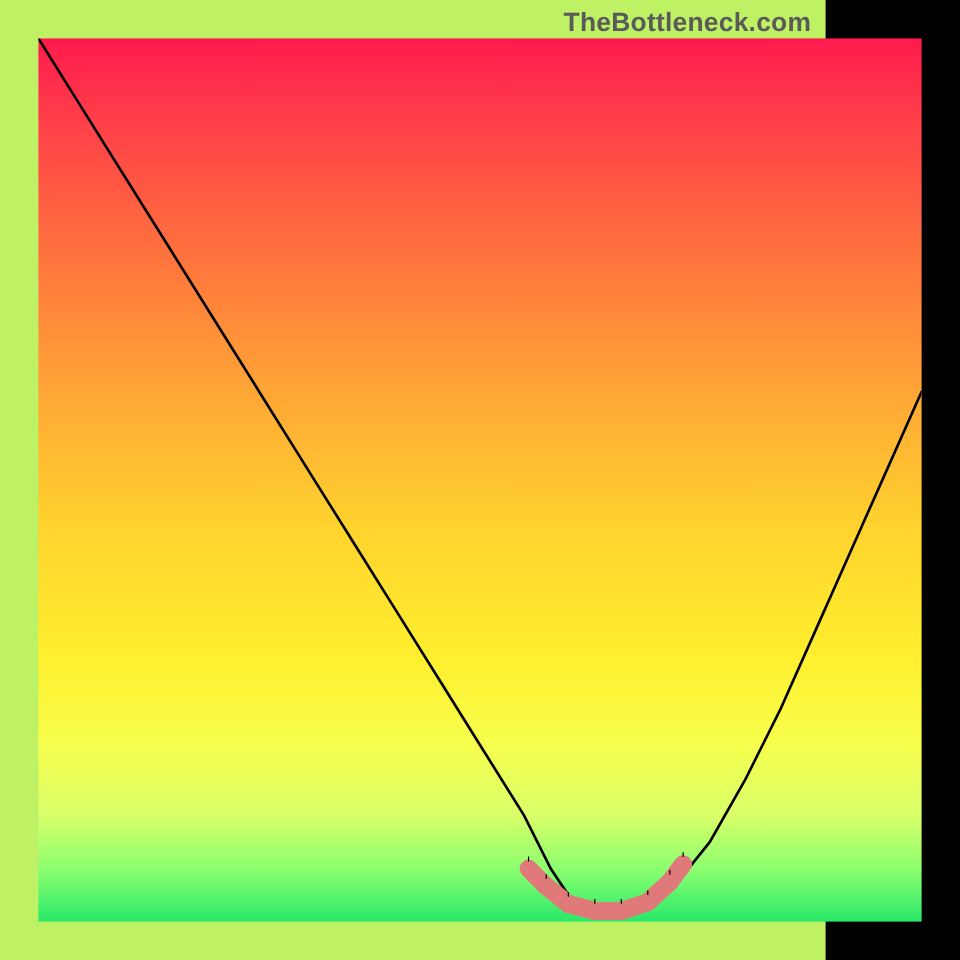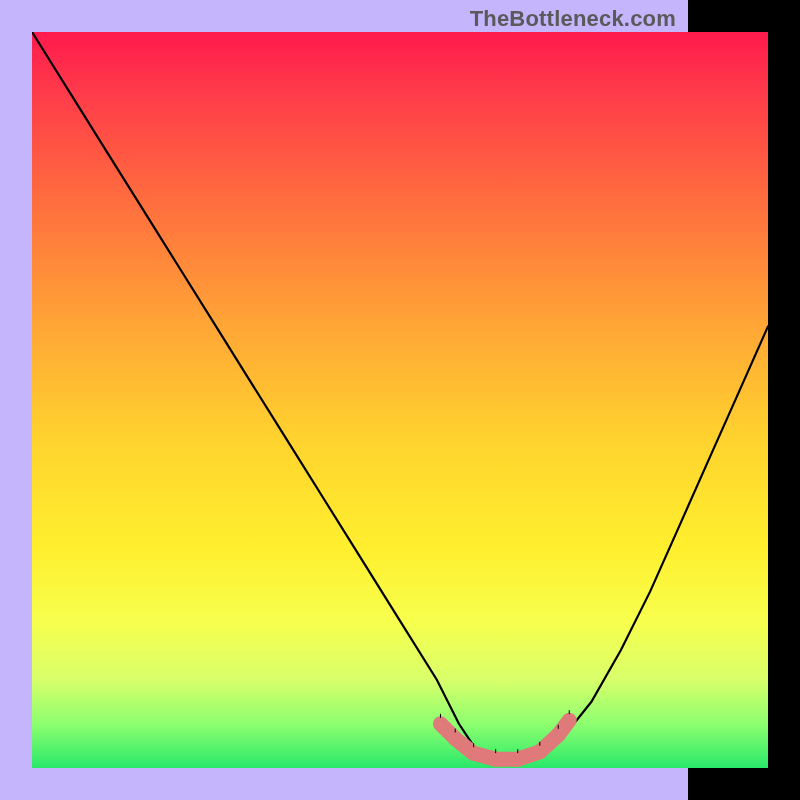--- a/index.html
+++ b/index.html
@@ -8,21 +8,21 @@
     width: 800px;
     height: 800px;
     background: #000;
     overflow: hidden;
     font-family: Arial, Helvetica, sans-serif;
   }
   .frame {
     position: relative;
     width: 688px;
     height: 800px;
-    background: #c4b5fd;
+    background: #bef264;
   }
   .plot {
     position: absolute;
     left: 32px;
     top: 32px;
     width: 736px;
     height: 736px;
     
     background: linear-gradient(
       to bottom,

